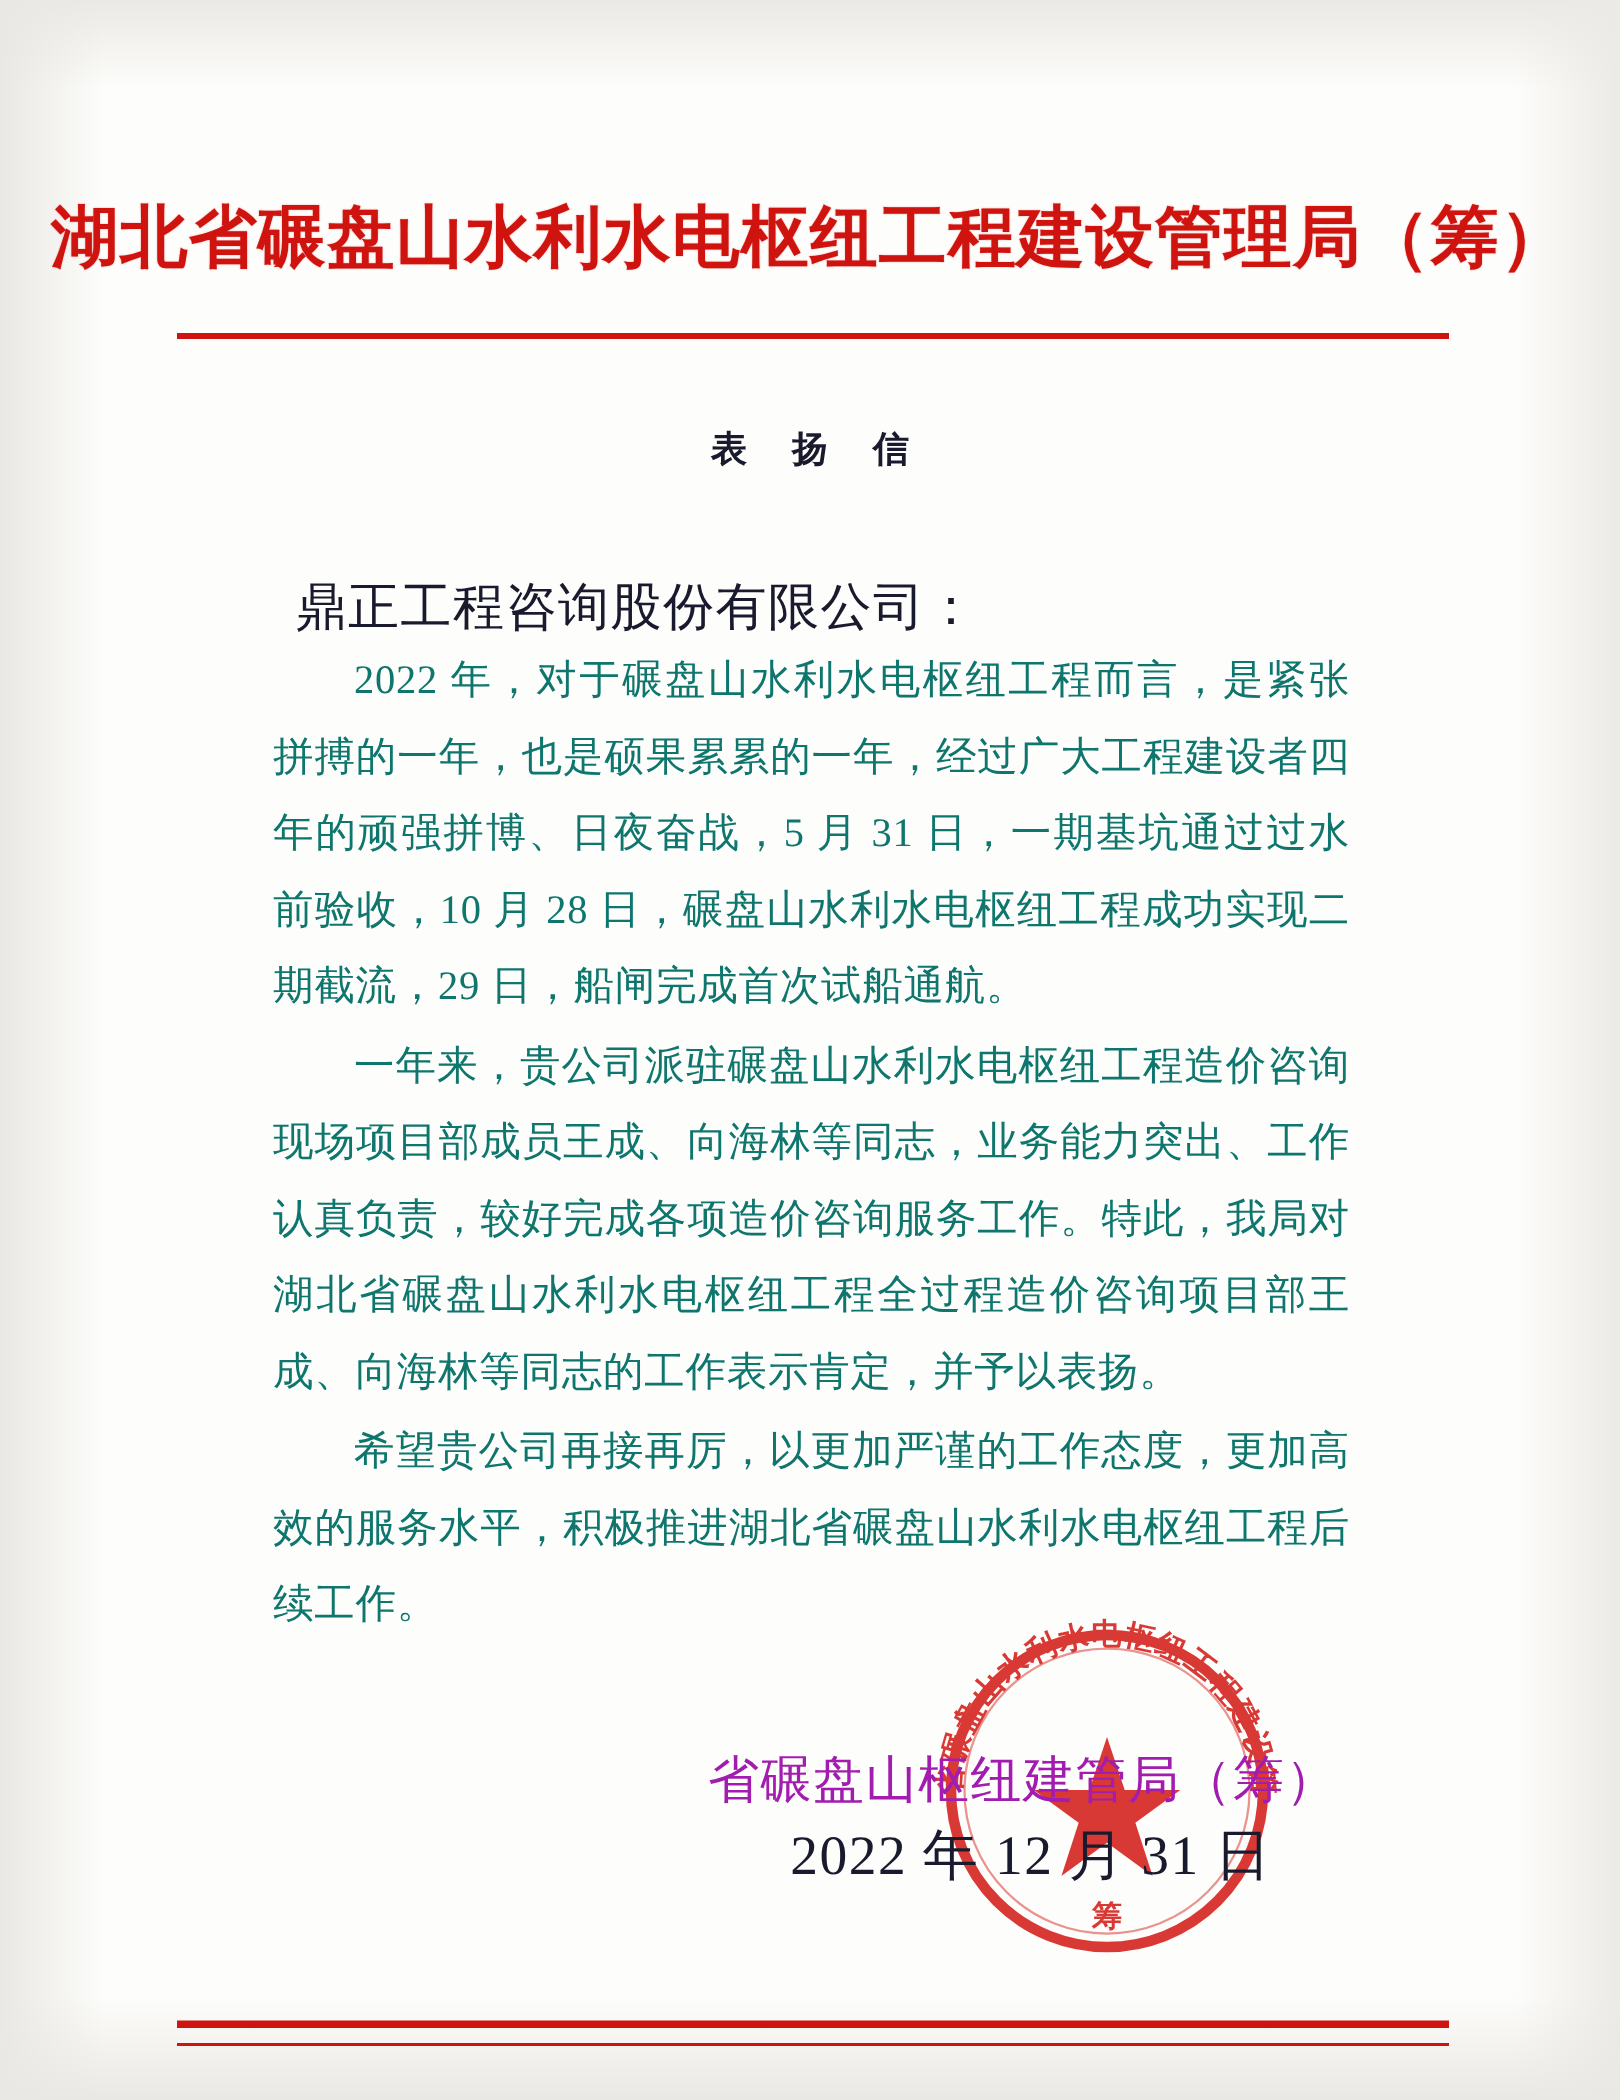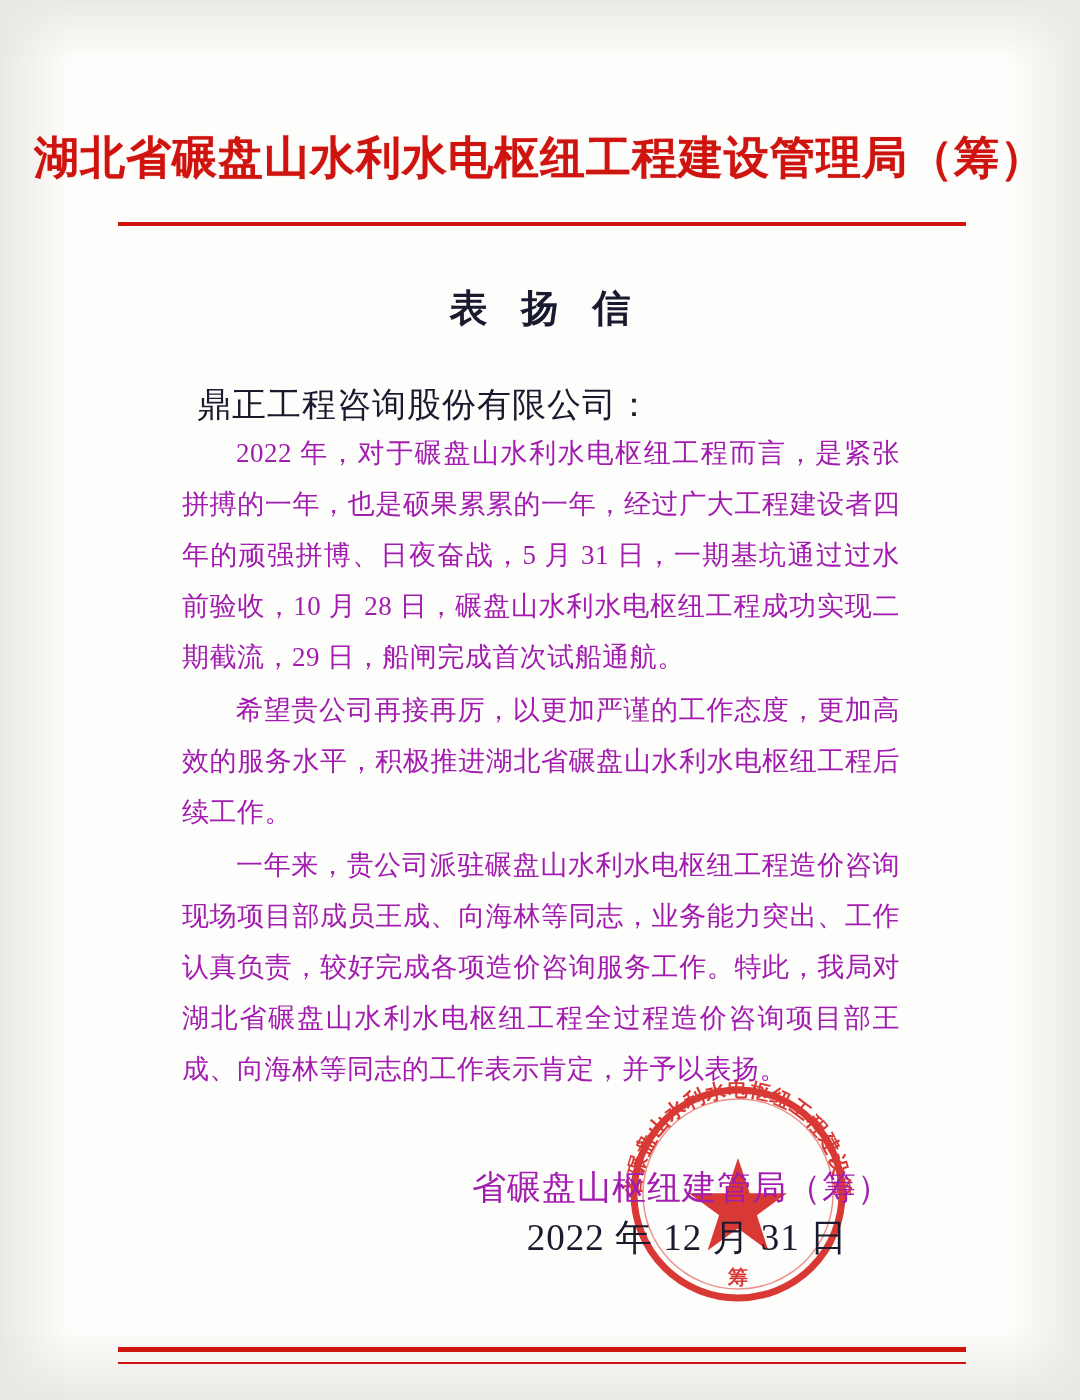--- a/index.html
+++ b/index.html
@@ -74,21 +74,21 @@
     height: 4px;
     background: #cf1410;
   }
 
   .doc-title {
     position: absolute;
     top: 283px;
     left: 0;
     width: 1080px;
     text-align: center;
-    font-size: 38px;
+    font-size: 24px;
     font-weight: bold;
     color: #1a1a2e;
     letter-spacing: 12px;
     text-indent: 12px;
   }
 
   .salutation {
     position: absolute;
     top: 370px;
     left: 197px;
@@ -99,21 +99,21 @@
   }
 
   .body-block {
     position: absolute;
     top: 428px;
     left: 182px;
     width: 718px;
   }
   .para {
     font-size: 27px;
-    color: #a21caf;
+    color: #0f766e;
     line-height: 51px;
     text-align: justify;
     text-justify: inter-ideograph;
     text-indent: 54px;
     margin: 0 0 2px 0;
     letter-spacing: 0.5px;
   }
 
   .sign-block {
     position: absolute;
@@ -180,22 +180,22 @@
     <div class="letterhead-title">湖北省碾盘山水利水电枢纽工程建设管理局（筹）</div>
   </div>
   <div class="letterhead-rule"></div>
 
   <div class="doc-title">表 扬 信</div>
 
   <div class="salutation">鼎正工程咨询股份有限公司：</div>
 
   <div class="body-block">
     <p class="para">2022 年，对于碾盘山水利水电枢纽工程而言，是紧张拼搏的一年，也是硕果累累的一年，经过广大工程建设者四年的顽强拼博、日夜奋战，5 月 31 日，一期基坑通过过水前验收，10 月 28 日，碾盘山水利水电枢纽工程成功实现二期截流，29 日，船闸完成首次试船通航。</p>
+    <p class="para">一年来，贵公司派驻碾盘山水利水电枢纽工程造价咨询现场项目部成员王成、向海林等同志，业务能力突出、工作认真负责，较好完成各项造价咨询服务工作。特此，我局对湖北省碾盘山水利水电枢纽工程全过程造价咨询项目部王成、向海林等同志的工作表示肯定，并予以表扬。</p>
     <p class="para">希望贵公司再接再厉，以更加严谨的工作态度，更加高效的服务水平，积极推进湖北省碾盘山水利水电枢纽工程后续工作。</p>
-    <p class="para">一年来，贵公司派驻碾盘山水利水电枢纽工程造价咨询现场项目部成员王成、向海林等同志，业务能力突出、工作认真负责，较好完成各项造价咨询服务工作。特此，我局对湖北省碾盘山水利水电枢纽工程全过程造价咨询项目部王成、向海林等同志的工作表示肯定，并予以表扬。</p>
   </div>
 
   <div class="seal">
     <svg width="264" height="264" viewBox="0 0 264 264" xmlns="http://www.w3.org/2000/svg">
       <defs>
         <path id="sealArc" d="M 132,132 m -98,0 a 98,98 0 1 1 196,0" fill="none"></path>
         <path id="sealArcText" d="M 34,132 a 98,98 0 0 1 196,0" fill="none"></path>
         <path id="sealArcBottom" d="M 42,132 a 90,90 0 0 0 180,0" fill="none"></path>
       </defs>
       <circle cx="132" cy="132" r="104" fill="none" stroke="#d51f1a" stroke-width="7"></circle>

